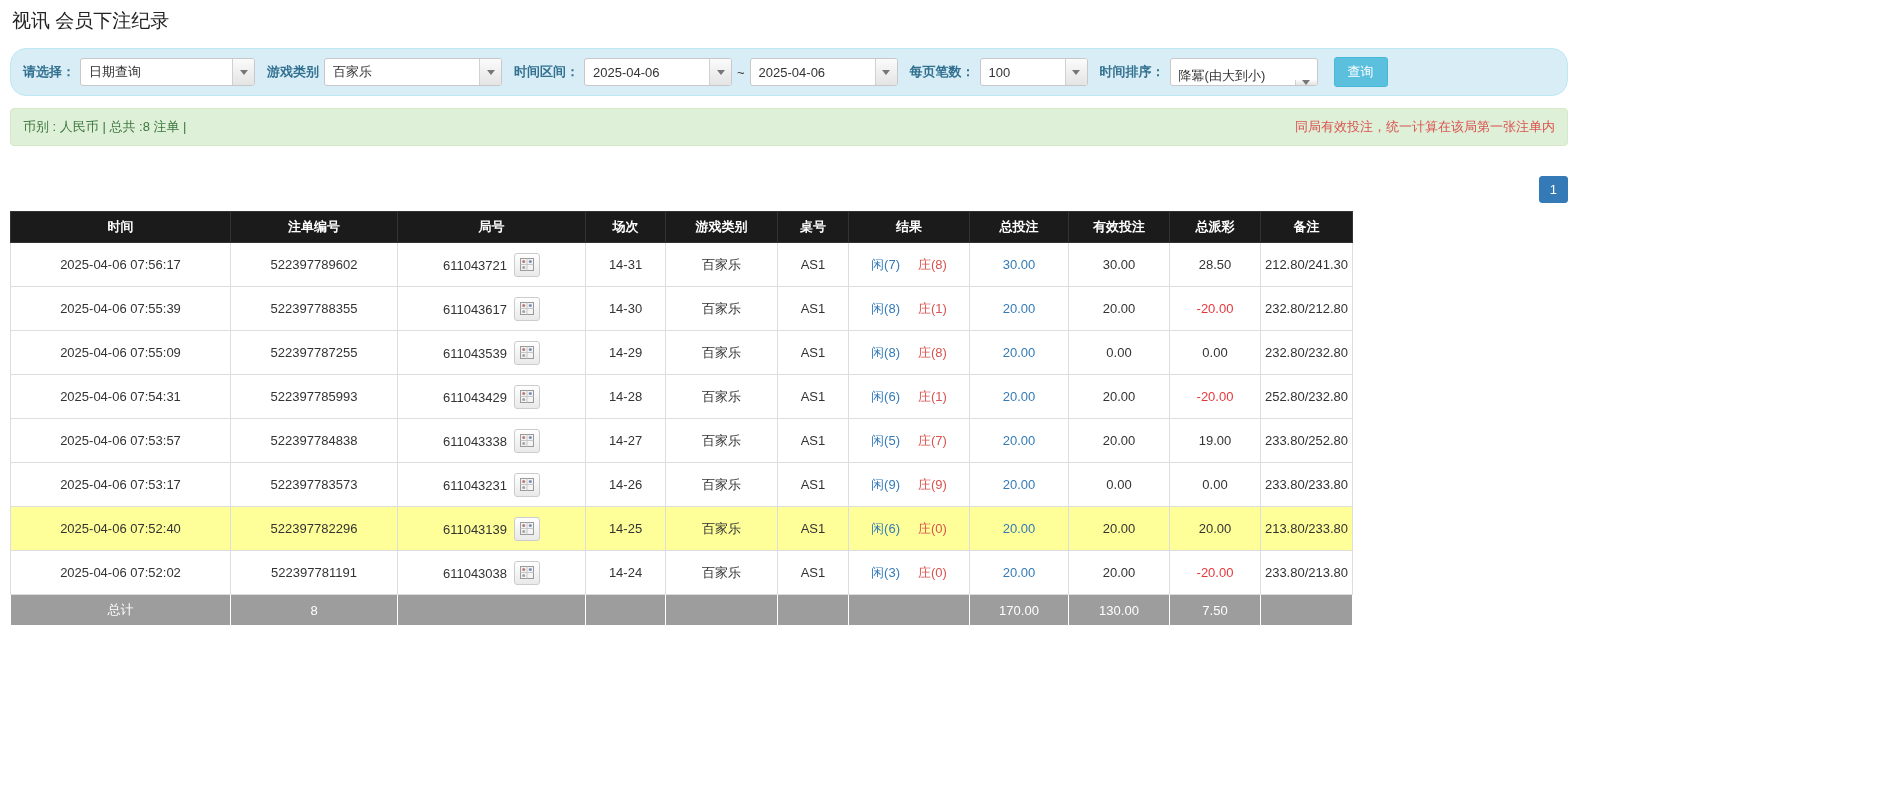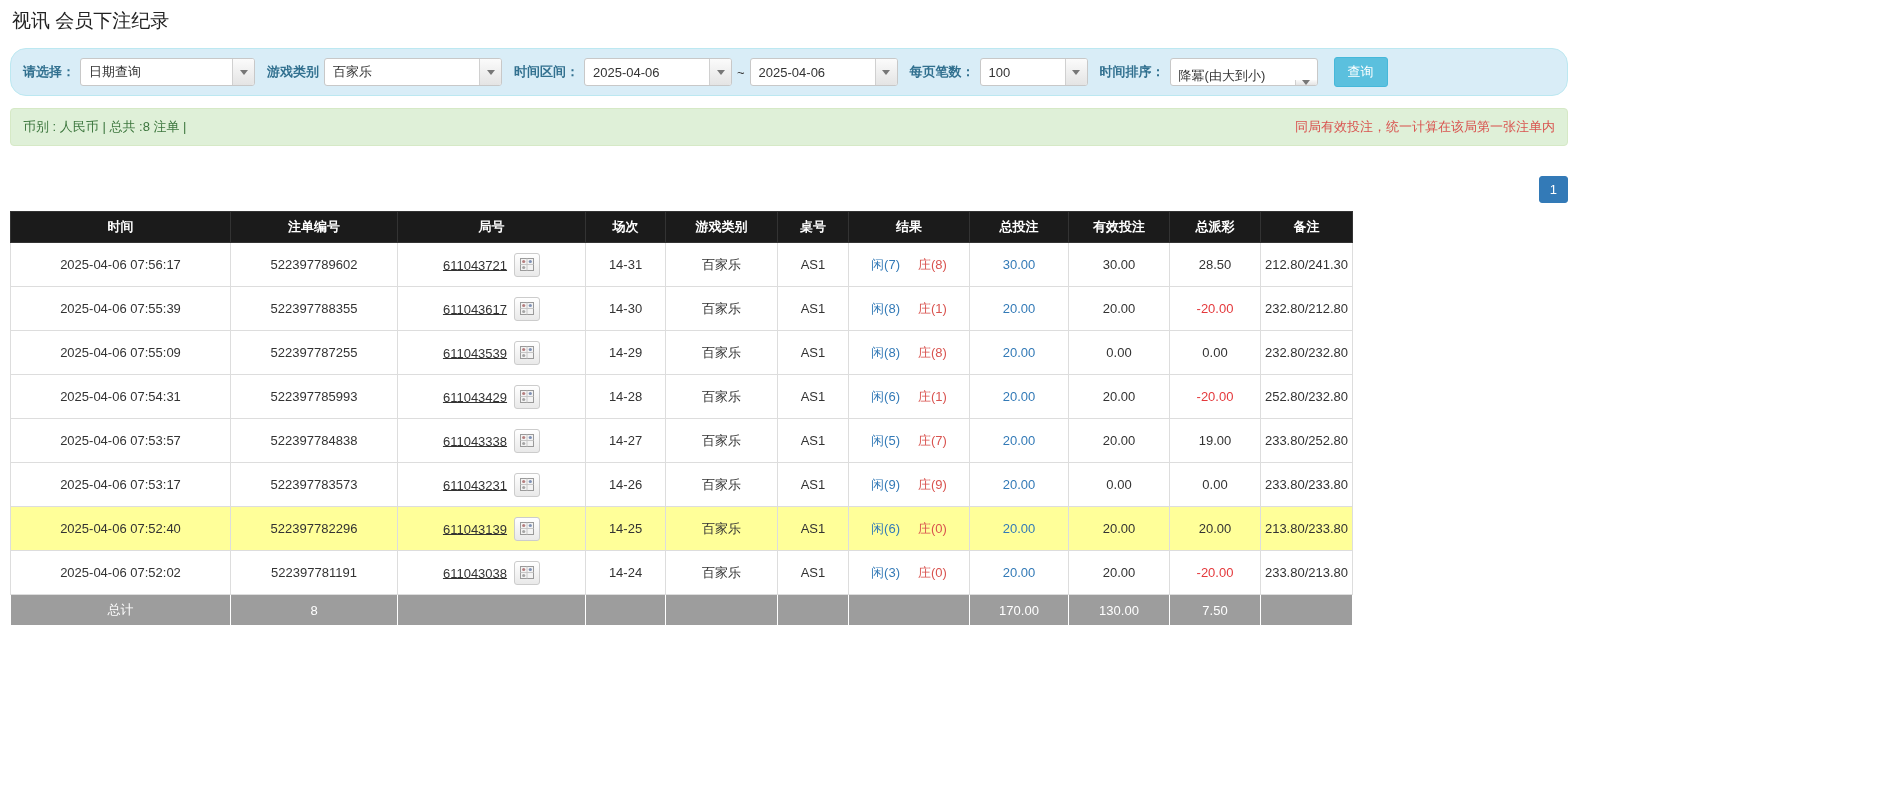--- a/index.html
+++ b/index.html
@@ -62,21 +62,21 @@
     border:1px solid #333;text-align:center;font-size:13px;
   }
   .bet-table tbody td{
     background:#fff;border:1px solid #ddd;height:44px;text-align:center;vertical-align:middle;
   }
   .bet-table tbody tr.hl td{background:var(--highlight);}
   .player{color:var(--accent-blue);}
   .banker{color:var(--banker-red);margin-left:18px;}
   .bet-link{color:var(--accent-blue);text-decoration:none;cursor:pointer;}
   .neg{color:var(--negative-red);}
-  .round-num{vertical-align:middle;text-decoration:underline;}
+  .round-num{vertical-align:middle;}
   .icon-btn{
     margin-left:7px;width:26px;height:24px;border:1px solid #ccc;border-radius:3px;
     background:linear-gradient(#fff,#e9e9e9);vertical-align:middle;cursor:pointer;padding:0;
     display:inline-flex;align-items:center;justify-content:center;
   }
   .bet-table tfoot td{
     background:var(--footer-bg);color:#fff;height:31px;border:1px solid #fff;text-align:center;
   }
 </style>
 </head>

